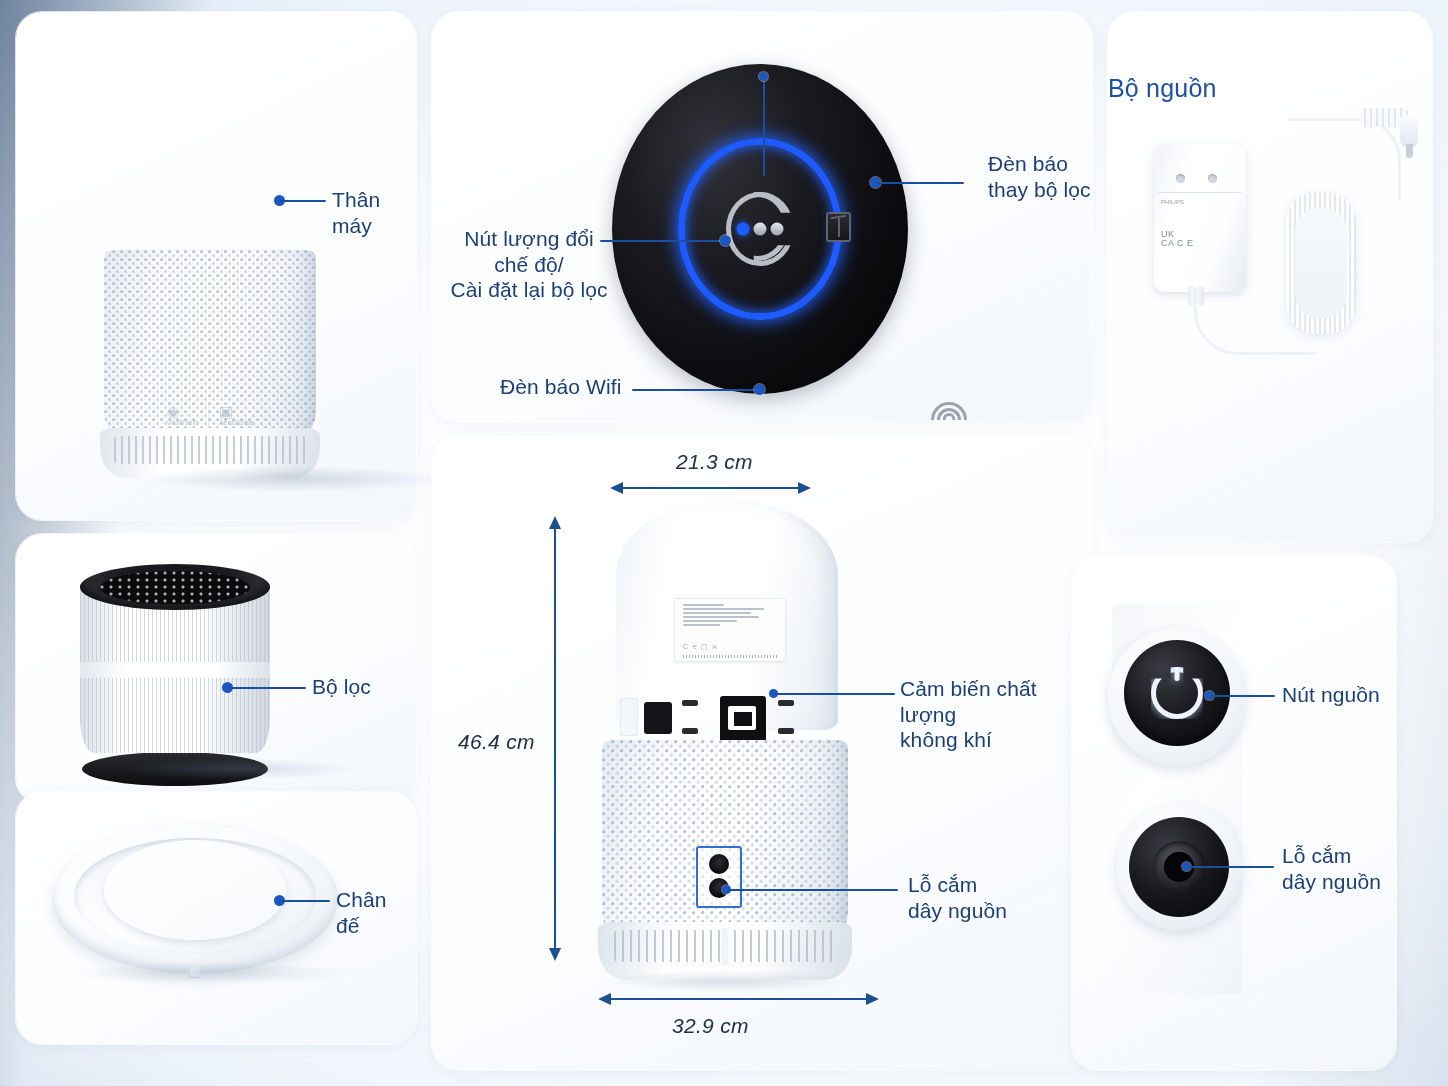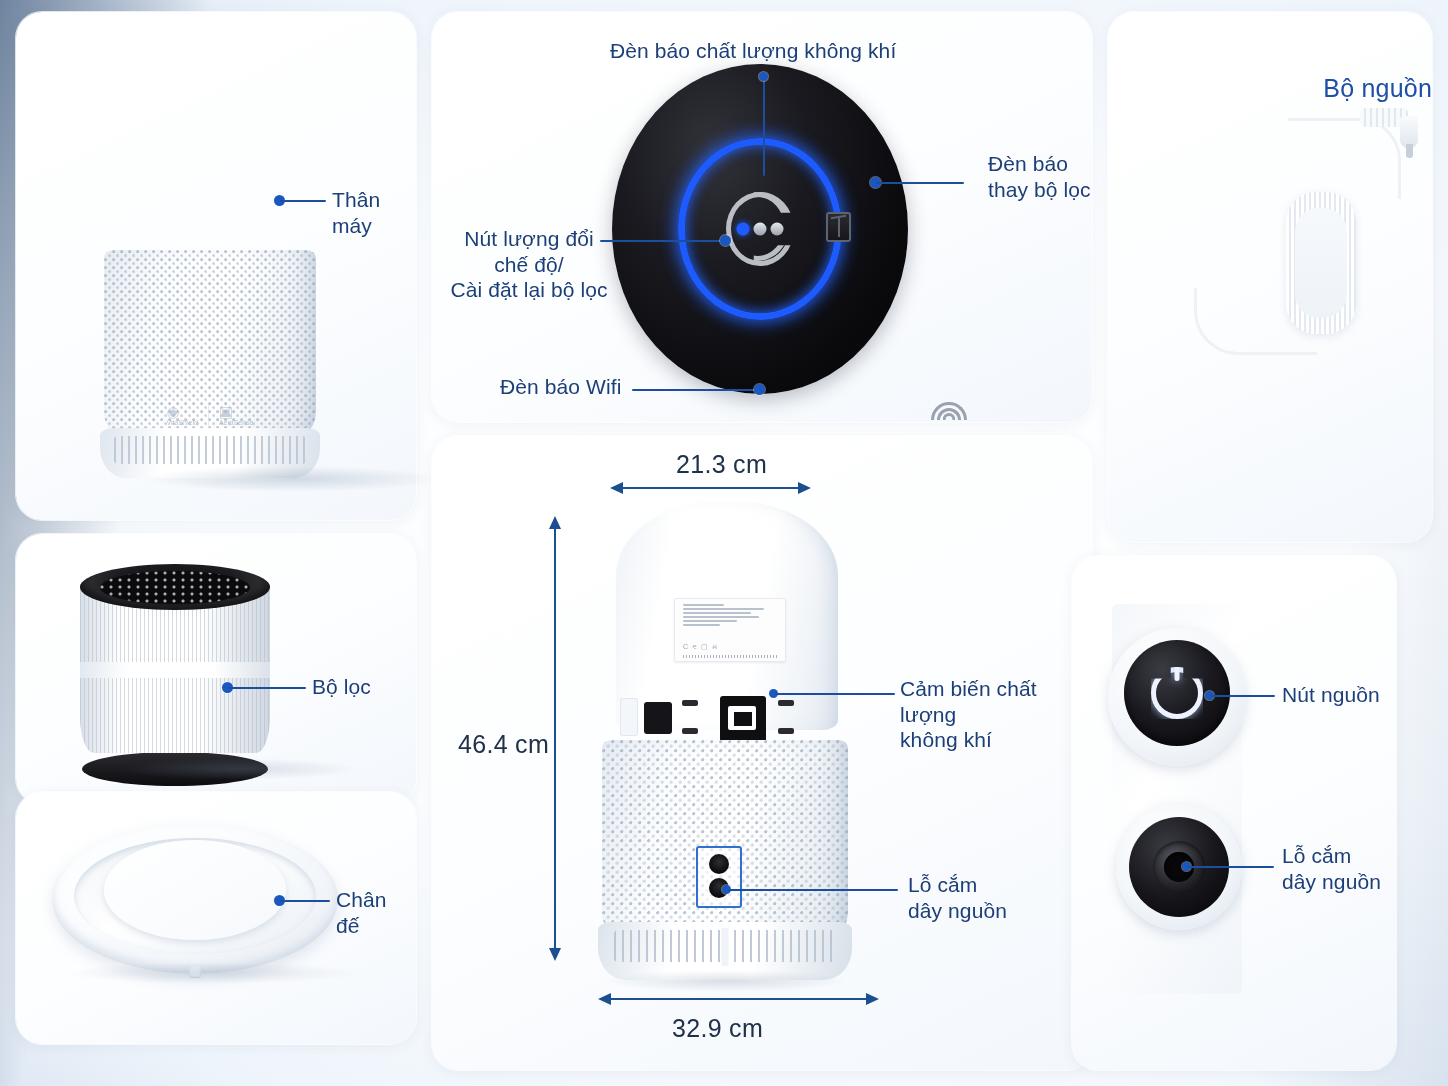--- a/index.html
+++ b/index.html
@@ -130,21 +130,21 @@
   .filter-icon:before{content:"";position:absolute;left:3px;right:3px;top:2px;height:3px;border-top:2px solid #5c6470;transform:skewY(-9deg);}
   .filter-icon:after{content:"";position:absolute;left:50%;top:4px;bottom:3px;width:2px;background:#5c6470;transform:translateX(-50%);}
   .wifi-icon{position:absolute;left:320px;top:332px;width:34px;height:24px;}
   .wifi-icon b{position:absolute;left:50%;bottom:0;transform:translateX(-50%);display:block;border:3px solid #9aa2ad;border-bottom:none;border-radius:50% 50% 0 0/100% 100% 0 0;}
   .wifi-icon b:nth-child(1){width:30px;height:15px;}
   .wifi-icon b:nth-child(2){width:18px;height:9px;}
   .wifi-icon b:nth-child(3){width:7px;height:4px;border-width:3px;}
 
   
   .ps-title{
-    position:absolute;left:0;right:0;top:62px;text-align:right;
+    position:absolute;left:0;right:0;top:62px;text-align:left;
     color:#1d4fa6;font-size:25px;letter-spacing:.2px;
   }
   .adapter{
     position:absolute;left:46px;top:132px;width:92px;height:148px;
     background:linear-gradient(110deg,#eef2f6 0%,#ffffff 30%,#fdfefe 68%,#e6ebf1 100%);
     border-radius:12px;
     box-shadow:0 3px 10px rgba(110,130,160,.22);
   }
   .adapter .prong{position:absolute;top:30px;width:9px;height:9px;border-radius:50%;background:#cfd6de;box-shadow:inset 0 1px 2px rgba(0,0,0,.25);}
   .adapter .prong.l{left:22px;} .adapter .prong.r{left:54px;}
@@ -262,21 +262,21 @@
 
   
   .dim-line{position:absolute;background:#1b4f8f;}
   .dim-h{height:2px;}
   .dim-v{width:2px;}
   .arw{position:absolute;width:0;height:0;}
   .arw.l{border-top:6px solid transparent;border-bottom:6px solid transparent;border-right:13px solid #1b4f8f;}
   .arw.r{border-top:6px solid transparent;border-bottom:6px solid transparent;border-left:13px solid #1b4f8f;}
   .arw.u{border-left:6px solid transparent;border-right:6px solid transparent;border-bottom:13px solid #1b4f8f;}
   .arw.d{border-left:6px solid transparent;border-right:6px solid transparent;border-top:13px solid #1b4f8f;}
-  .dim-text{position:absolute;color:#20314a;font-size:25px;letter-spacing:.3px;}
+  .dim-text{position:absolute;color:#20314a;font-size:21px;letter-spacing:.3px;font-style:italic;}
 
   
   .btn-plate{
     position:absolute;left:40px;top:48px;width:130px;height:390px;
     background:linear-gradient(120deg,#f4f7fa 0%,#ffffff 40%,#f0f4f9 100%);
     border-radius:6px;
   }
   .pwr-ring{
     position:absolute;left:36px;top:72px;width:138px;height:138px;border-radius:50%;
     background:radial-gradient(circle at 40% 32%, #ffffff 0%, #f4f7fa 55%, #dfe6ee 100%);
@@ -347,21 +347,20 @@
       </div>
     </div>
     <div class="filter-icon"></div>
     <div class="wifi-icon">
         <b></b>
         <b></b>
         <b></b>
       </div>
   </div>
 
-  <div class="lbl" style="left:178px;top:26px;">Đèn báo chất lượng không khí</div>
   <div class="lead v" style="left:331px;top:60px;height:104px;width:2px;"></div>
   <div class="dot sm" style="left:327px;top:60px;"></div>
 
   <div class="dot" style="left:438px;top:165px;"></div>
   <div class="lead" style="left:444px;top:170px;width:88px;"></div>
   <div class="lbl" style="left:556px;top:139px;text-align:left;">Đèn báo
 thay bộ lọc</div>
 
   <div class="lbl" style="left:6px;top:214px;width:182px;text-align:center;">Nút lượng đổi
 chế độ/
@@ -369,20 +368,29 @@
   <div class="lead" style="left:168px;top:228px;width:126px;"></div>
   <div class="dot" style="left:288px;top:223px;"></div>
 
   <div class="lbl" style="left:68px;top:362px;">Đèn báo Wifi</div>
   <div class="lead" style="left:200px;top:377px;width:128px;"></div>
   <div class="dot" style="left:322px;top:372px;"></div>
 </div>
 
 <div class="panel" id="panel-power">
   <div class="ps-title">Bộ nguồn</div>
+  <div class="adapter">
+    <div class="prong l"></div>
+    <div class="prong r"></div>
+    <div class="seam"></div>
+    <div class="lbl-txt">PHILIPS</div>
+    <div class="marks" style="white-space:pre-line;line-height:1.05;">UK
+CA   C E</div>
+    <div class="tail"></div>
+  </div>
   <div class="cord"></div>
   <div class="coil"></div>
   <div class="cord2"></div>
   <div class="plug"></div>
   <div class="plug-tip"></div>
   <div class="plug-pin"></div>
 </div>
 
 <div class="panel" id="panel-filter">
   <div class="filter-body">

